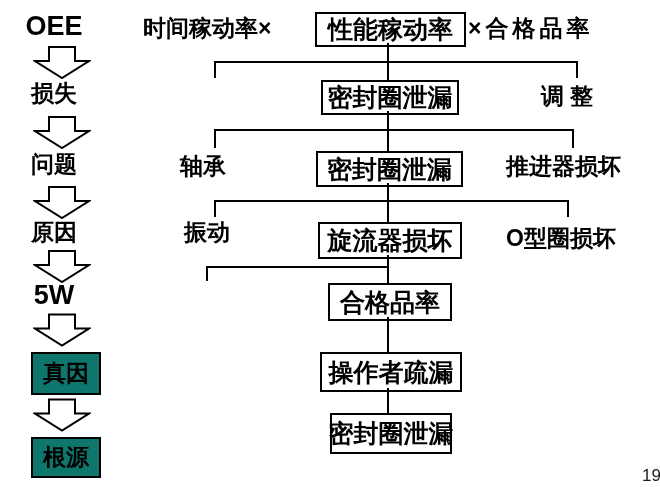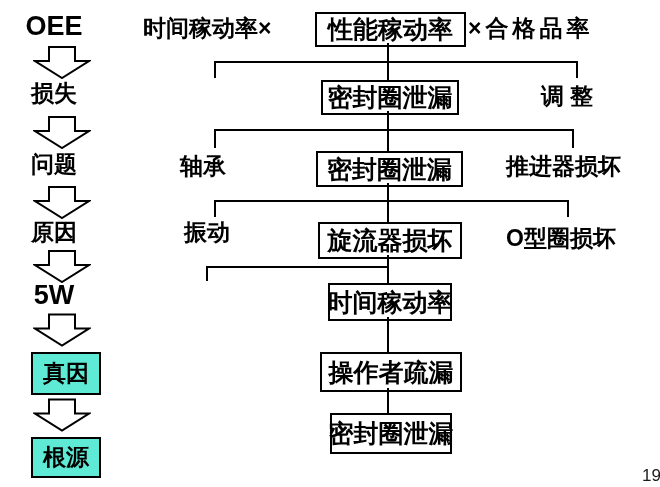--- a/index.html
+++ b/index.html
@@ -7,21 +7,21 @@
     position:relative;width:660px;height:487px;background:#ffffff;
     overflow:hidden;color:#000;
     font-family:"Liberation Sans","DejaVu Sans",sans-serif;
     font-weight:bold;
   }
   .chain-label{
     position:absolute;left:12px;width:84px;text-align:center;
     font-size:23px;line-height:1.1;white-space:nowrap;
   }
   .chain-box{
-    position:absolute;border:2px solid #000;background:#5eead4;
+    position:absolute;border:2px solid #000;background:#0f766e;
     display:flex;align-items:center;justify-content:center;
     font-size:23px;white-space:nowrap;
   }
   .down-arrow{position:absolute;}
   .txt{
     position:absolute;font-size:23px;line-height:1.1;white-space:nowrap;
   }
   .node-box{
     position:absolute;border:2px solid #000;background:#fff;
     display:flex;align-items:center;justify-content:center;
@@ -103,21 +103,21 @@
   <div class="line" style="left:567px;top:200px;width:2px;height:17px"></div>
 
   <div class="txt" style="left:184px;top:220px">振动</div>
   <div class="node-box" style="left:318px;top:222px;width:140px;height:33px">旋流器损坏</div>
   <div class="txt" style="left:506px;top:226px">O型圈损坏</div>
 
   <div class="line" style="left:387px;top:255px;width:2px;height:29px"></div>
   <div class="line" style="left:206px;top:266px;width:183px;height:2px"></div>
   <div class="line" style="left:206px;top:266px;width:2px;height:15px"></div>
 
-  <div class="node-box" style="left:328px;top:283px;width:120px;height:34px">时间稼动率</div>
+  <div class="node-box" style="left:328px;top:283px;width:120px;height:34px">合格品率</div>
 
   <div class="line" style="left:387px;top:317px;width:2px;height:35px"></div>
 
   <div class="node-box" style="left:320px;top:352px;width:138px;height:36px">操作者疏漏</div>
 
   <div class="line" style="left:387px;top:388px;width:2px;height:25px"></div>
 
   <div class="node-box" style="left:330px;top:413px;width:118px;height:37px">密封圈泄漏</div>
 
   <div class="page-num">19</div>

